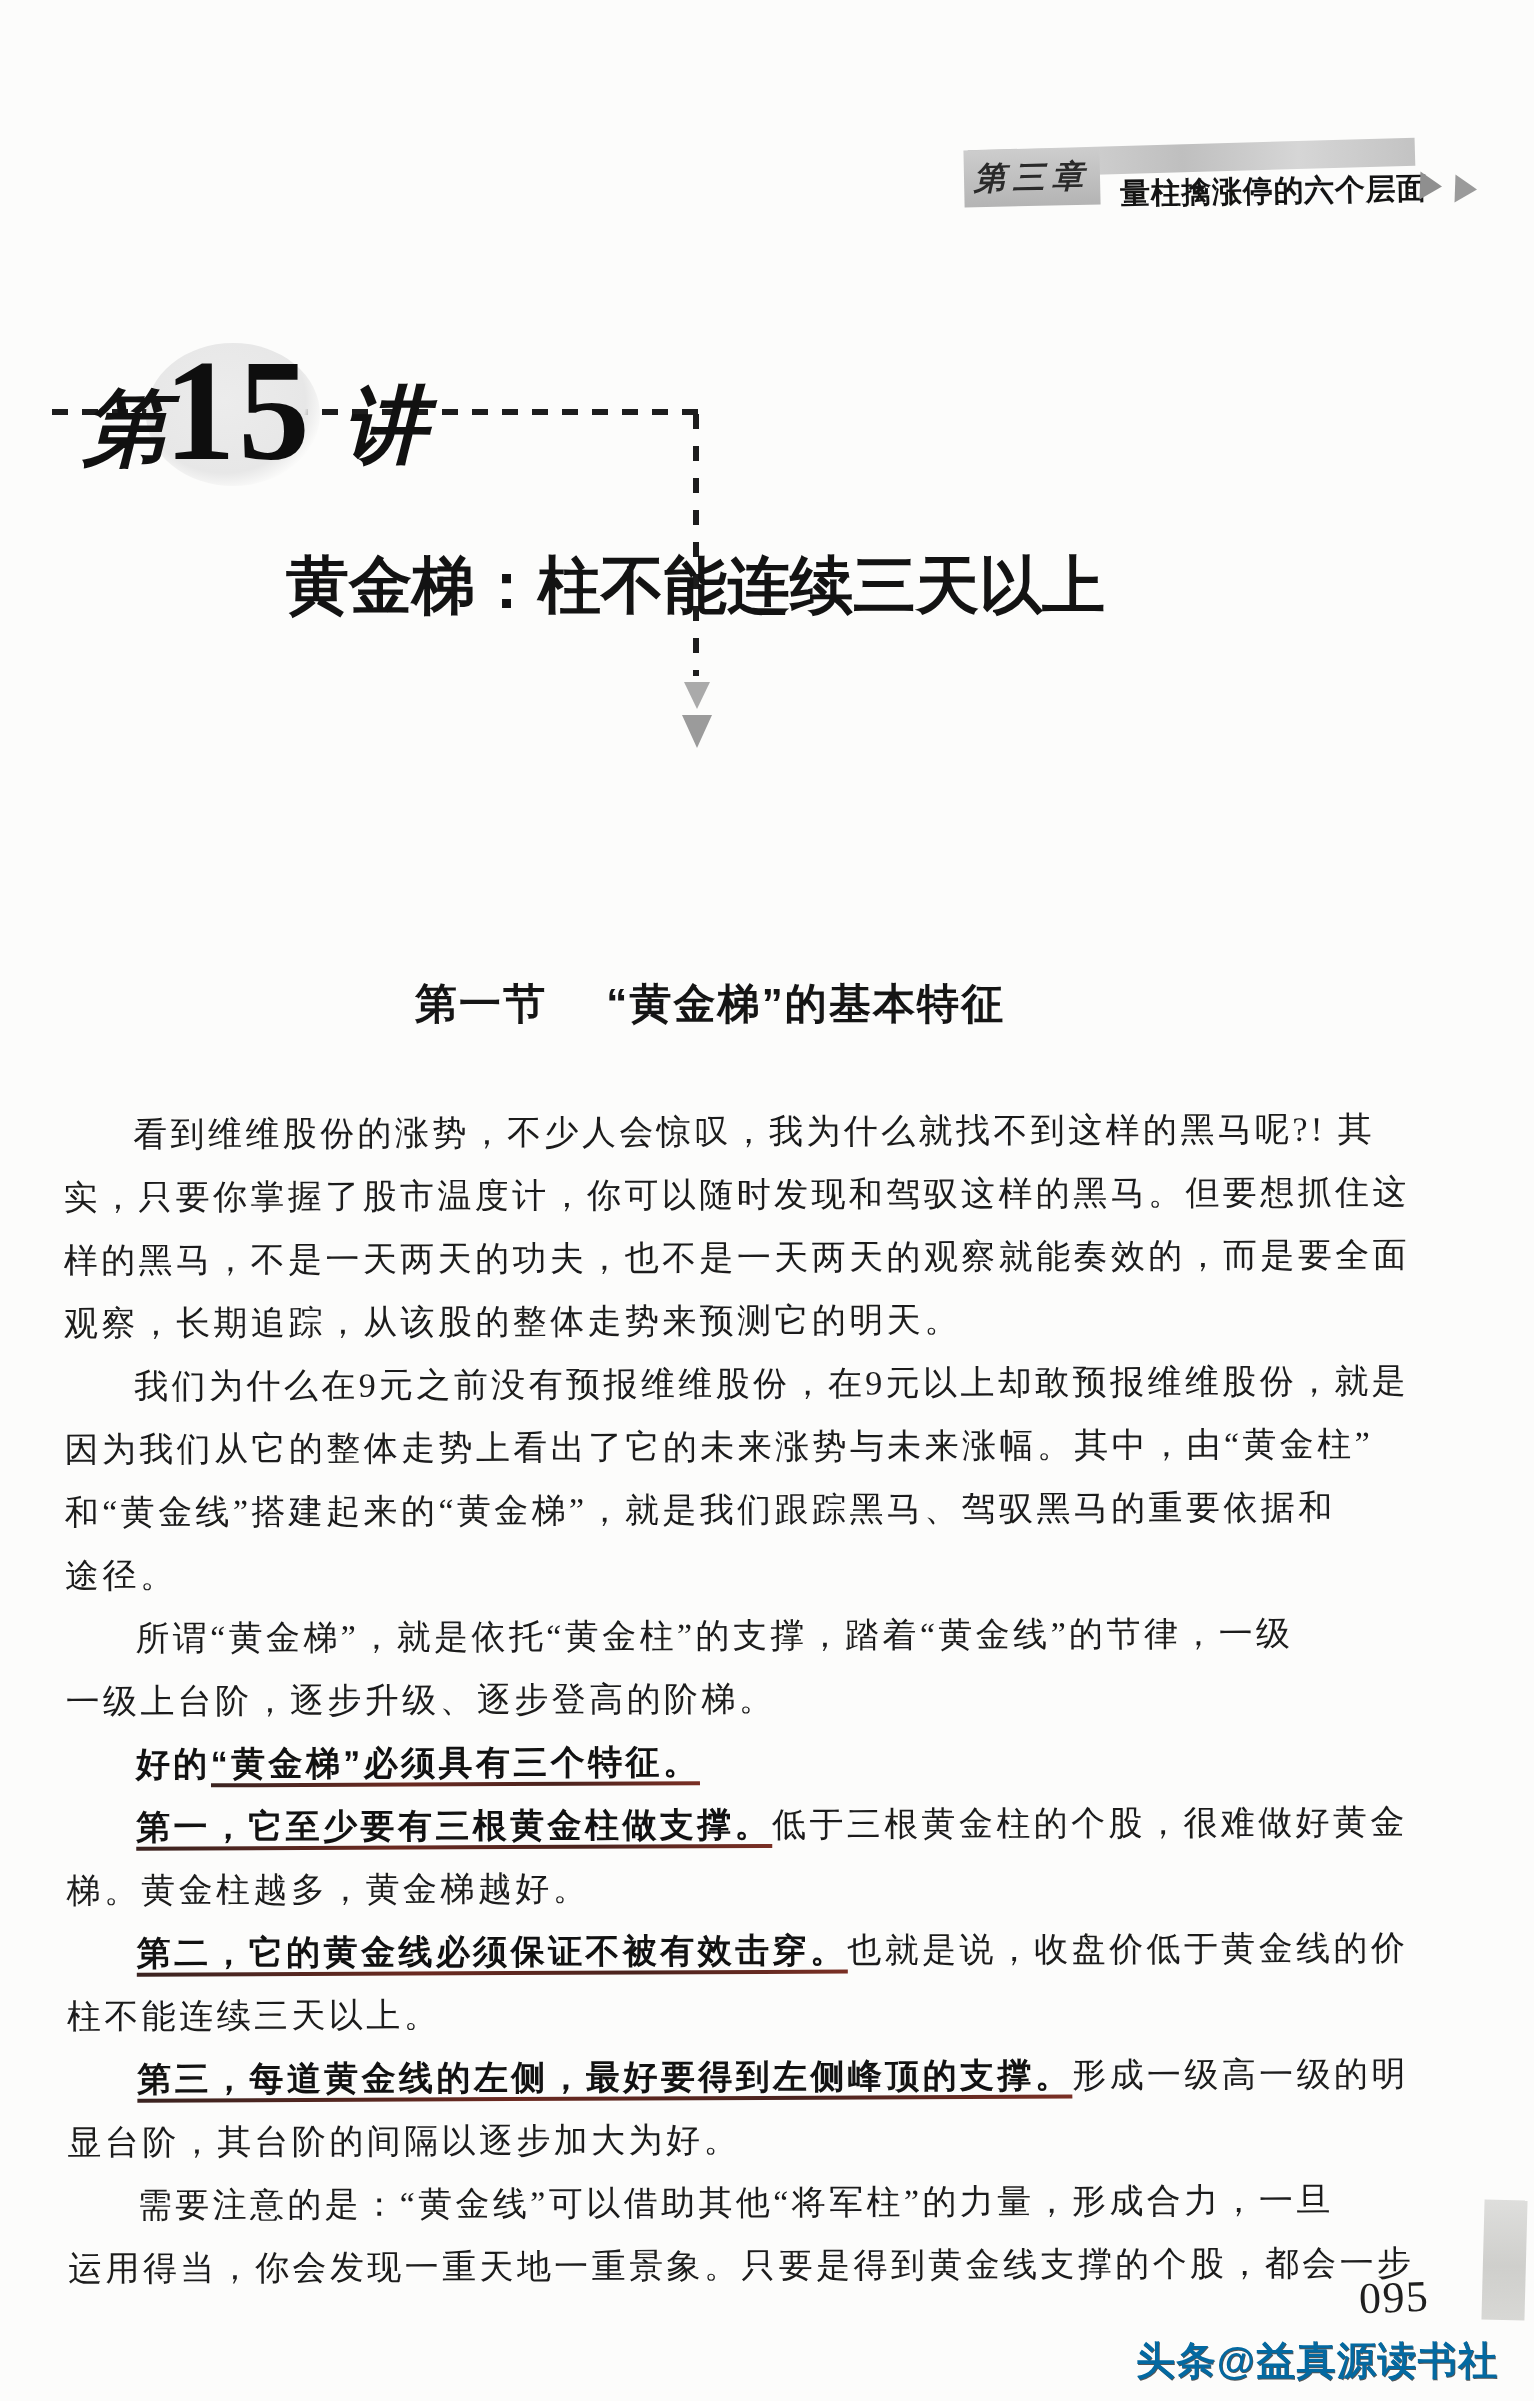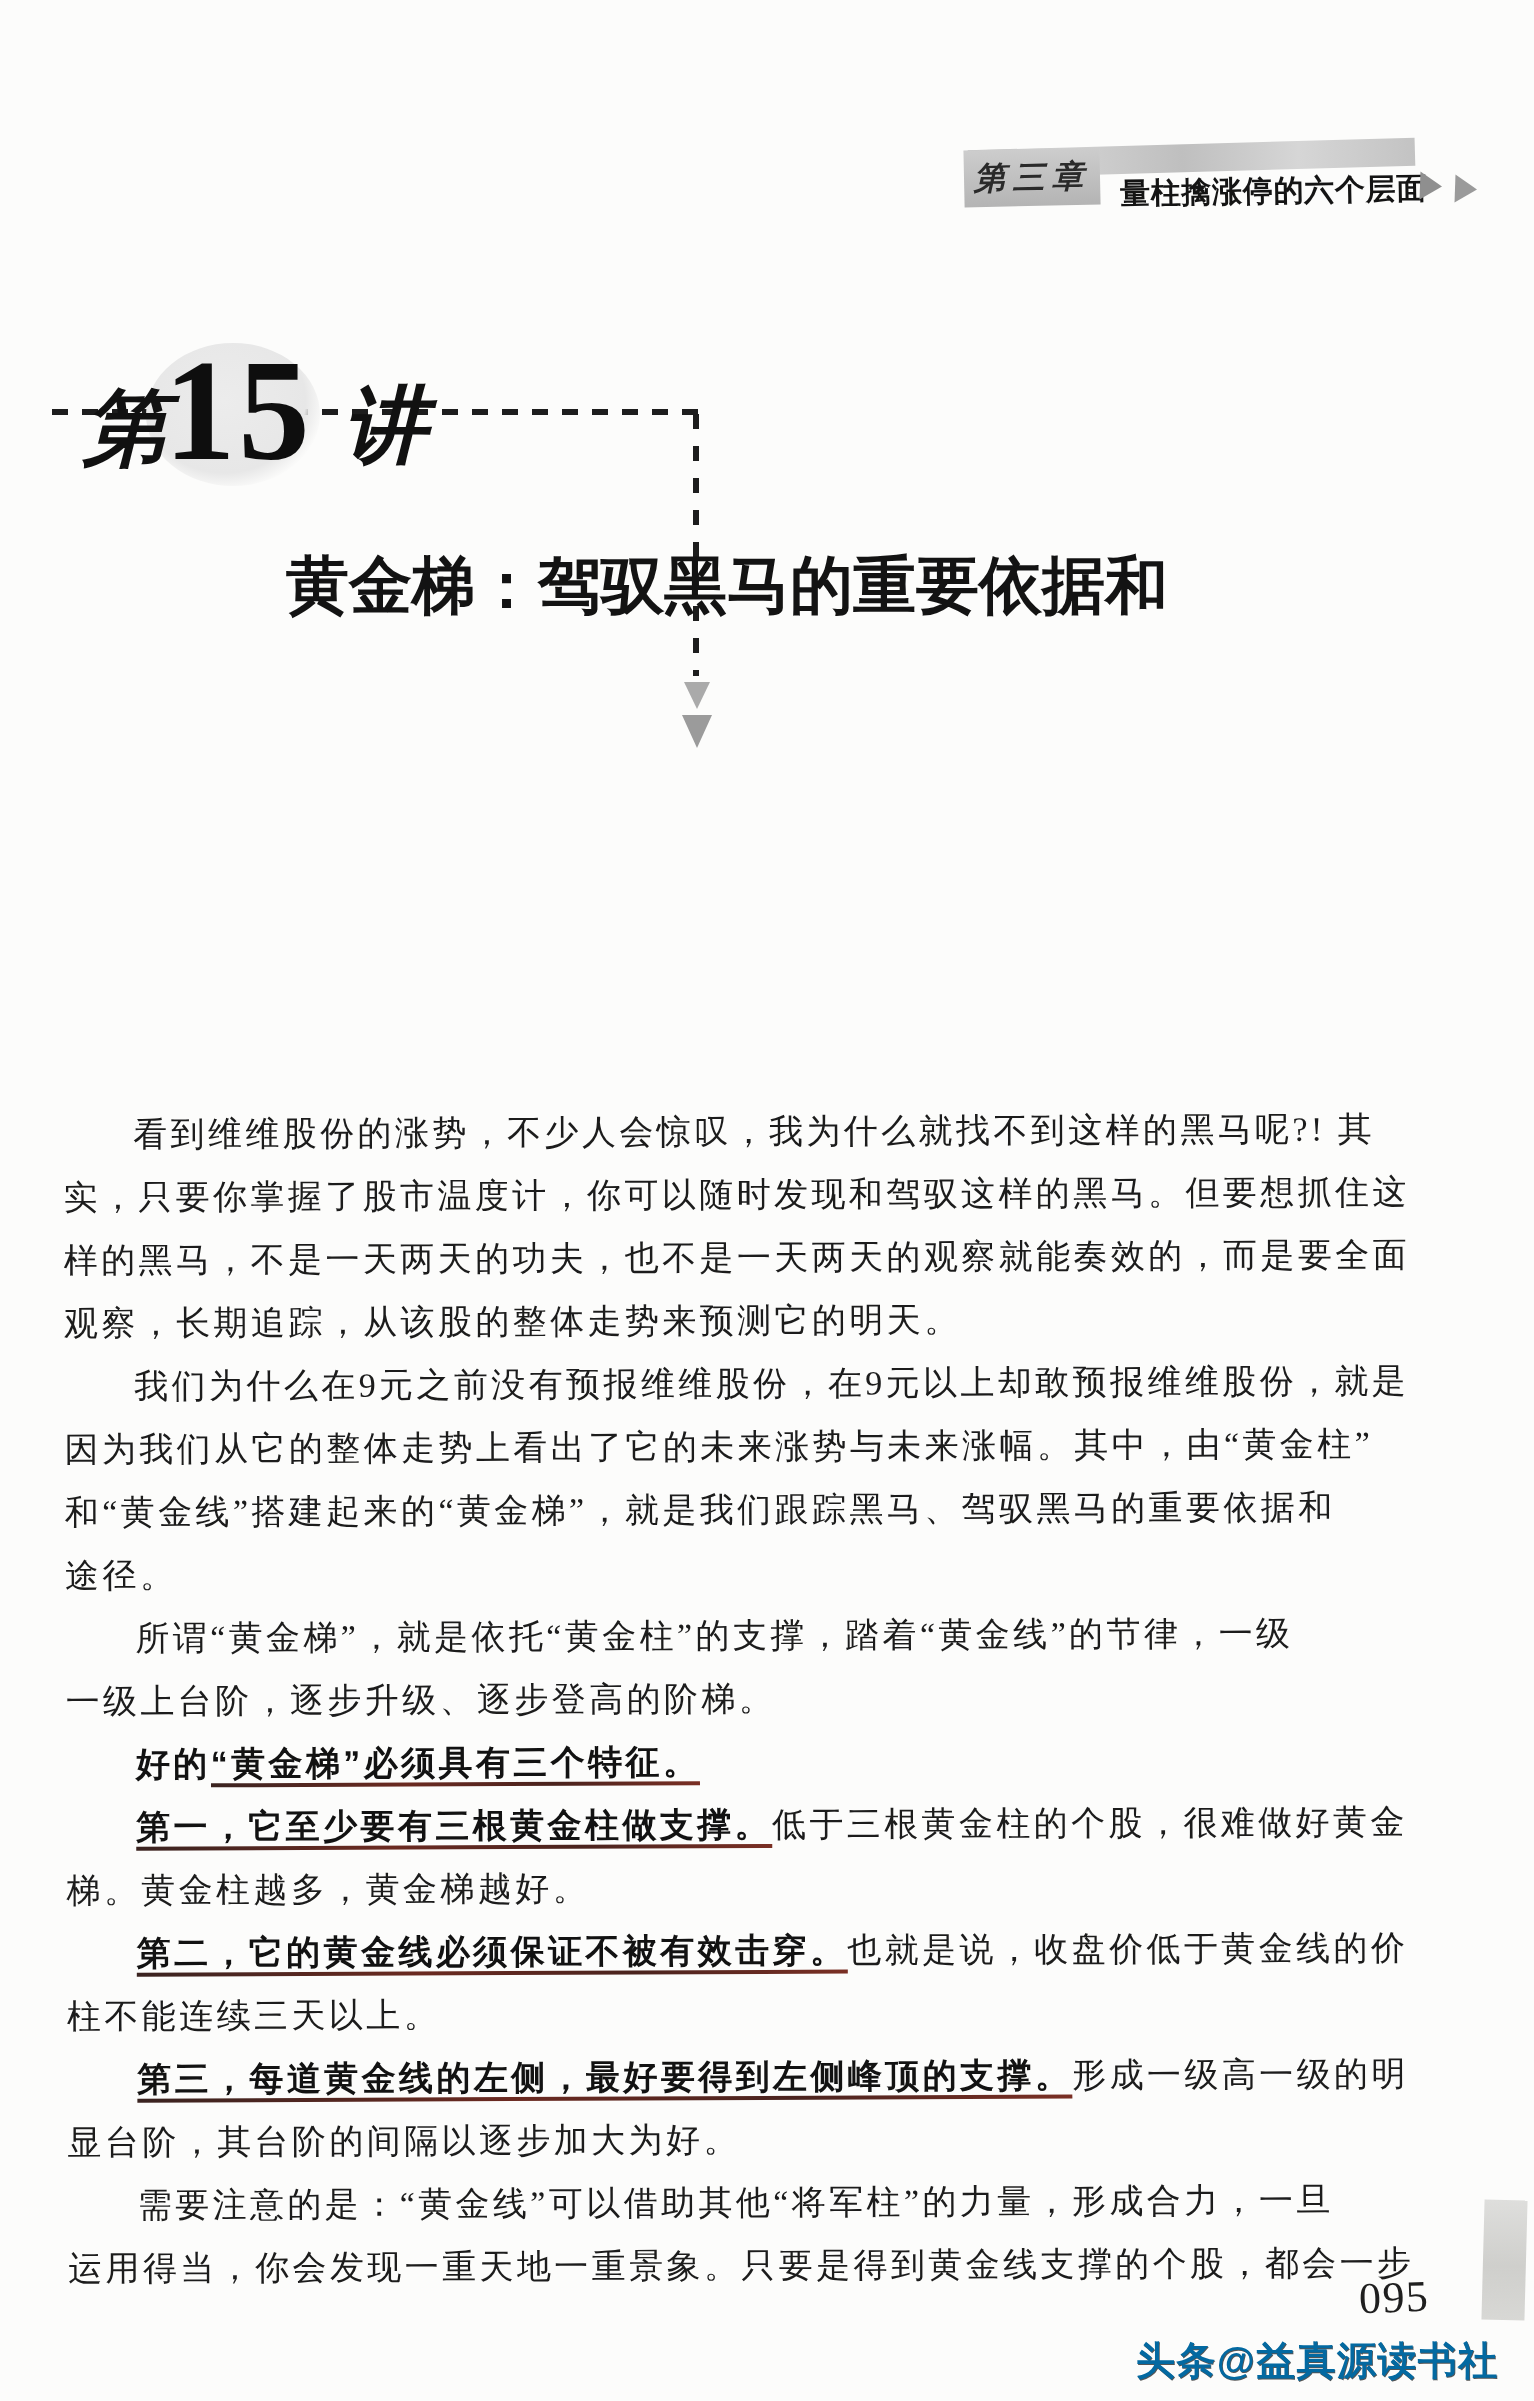--- a/index.html
+++ b/index.html
@@ -131,22 +131,25 @@
 
   <div class="dash-h"></div>
   <div class="dash-v"></div>
   <div class="num-circle"></div>
   <div class="lect-char lect-prefix">第</div>
   <div class="lect-num">15</div>
   <div class="lect-char lect-suffix">讲</div>
   <div class="down-arrow d1"></div>
   <div class="down-arrow d2"></div>
 
-  <div class="main-title hei">黄金梯：驾驭黑马的重要依据和</div>
+  <div class="main-title hei">黄金梯：柱不能连续三天以上</div>
 
+  <div class="section-heading hei">
+    <span>第一节</span><span class="gap"></span><span>“黄金梯”的基本特征</span>
+  </div>
 
   <div class="body-text">
       <div class="bline indent"><span class="seg-n">看到维维股份的涨势，不少人会惊叹，我为什么就找不到这样的黑马呢?! 其</span></div>
       <div class="bline"><span class="seg-n">实，只要你掌握了股市温度计，你可以随时发现和驾驭这样的黑马。但要想抓住这</span></div>
       <div class="bline"><span class="seg-n">样的黑马，不是一天两天的功夫，也不是一天两天的观察就能奏效的，而是要全面</span></div>
       <div class="bline"><span class="seg-n">观察，长期追踪，从该股的整体走势来预测它的明天。</span></div>
       <div class="bline indent"><span class="seg-n">我们为什么在9元之前没有预报维维股份，在9元以上却敢预报维维股份，就是</span></div>
       <div class="bline"><span class="seg-n">因为我们从它的整体走势上看出了它的未来涨势与未来涨幅。其中，由“黄金柱”</span></div>
       <div class="bline"><span class="seg-n">和“黄金线”搭建起来的“黄金梯”，就是我们跟踪黑马、驾驭黑马的重要依据和</span></div>
       <div class="bline"><span class="seg-n">途径。</span></div>

